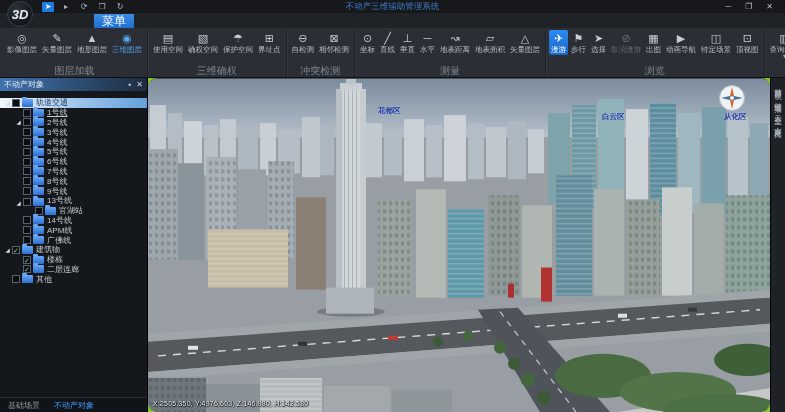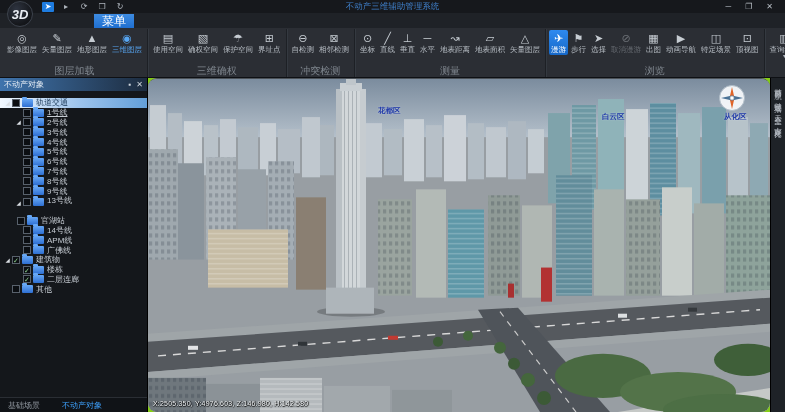--- a/index.html
+++ b/index.html
@@ -47,21 +47,21 @@
   .pbtn{font-size:8px;color:#cfd6dd;margin-left:5px;line-height:12px;}
   .tree{flex:1;padding-top:7px;overflow:hidden;}
   .trow{height:9.8px;display:flex;align-items:center;font-size:8px;color:#c6ccd3;white-space:nowrap;}
   .arrow{width:9px;font-size:5.5px;color:#d8dde2;text-align:center;flex:none;}
   .cb{width:8px;height:8px;border:1px solid #58616c;background:#0b0e12;margin-right:2px;font-size:7px;
       line-height:7px;color:#8fd18f;text-align:center;flex:none;}
   .folder{width:11px;height:8px;background:linear-gradient(#66a7f5,#2e6fd2);border-radius:1px;
           margin-right:3px;position:relative;flex:none;}
   .folder::before{content:"";position:absolute;top:-2px;left:0;width:5px;height:2px;background:#66a7f5;border-radius:1px 1px 0 0;}
   .trow.sel{background:linear-gradient(90deg,#f2f8ff,#9cc3ec 55%,#639fd9);color:#12304f;}
-  .ptabs{height:15px;border-top:1px solid #2a2e34;background:#101317;display:flex;align-items:center;padding:0 3px;gap:12px;}
+  .ptabs{height:15px;border-top:1px solid #2a2e34;background:#101317;display:flex;align-items:center;padding:0 3px;gap:4px;}
   .ptab{font-size:8px;color:#969da5;padding:0 5px;}
   .ptab.active{color:#3ea2ff;}
 
   .map{flex:1;position:relative;overflow:hidden;border-top:1px solid #4b5157;background:#9aa0a4;border-radius:9px;}
   .scene{position:absolute;inset:0;width:100%;height:100%;}
   .district{position:absolute;font-size:7.5px;font-weight:bold;color:#1c36a8;text-shadow:0 0 2px rgba(255,255,255,.45);}
   .status{position:absolute;left:5px;bottom:5px;font-size:7px;color:#eef1f3;
           text-shadow:0 1px 1px #000,1px 0 1px #000;letter-spacing:.2px;}
   .compass{position:absolute;top:5px;right:24px;width:28px;height:28px;}
 
@@ -302,21 +302,21 @@
             <span class="cb"></span>
             <span class="folder"></span>
             <span class="tlb">9号线</span>
           </div>
           <div class="trow" style="padding-left: 14px; align-items: flex-end;">
             <span class="arrow">◢</span>
             <span class="cb"></span>
             <span class="folder"></span>
             <span class="tlb">13号线</span>
           </div>
-          <div class="trow" style="padding-left: 8px; margin-top: 10px;">
+          <div class="trow" style="padding-left: 26px;">
             <span class="arrow"></span>
             <span class="cb"></span>
             <span class="folder"></span>
             <span class="tlb">官湖站</span>
           </div>
           <div class="trow" style="padding-left: 14px;">
             <span class="arrow"></span>
             <span class="cb"></span>
             <span class="folder"></span>
             <span class="tlb">14号线</span>

